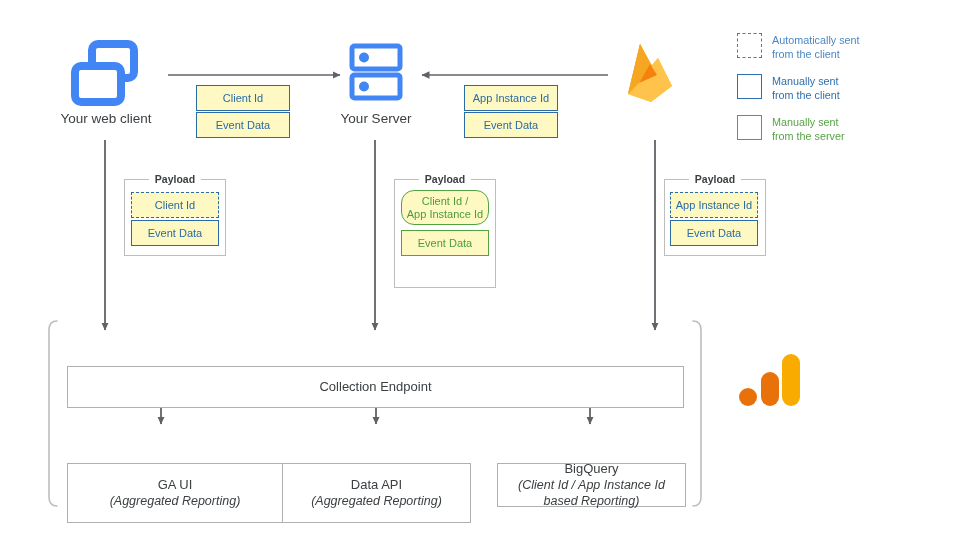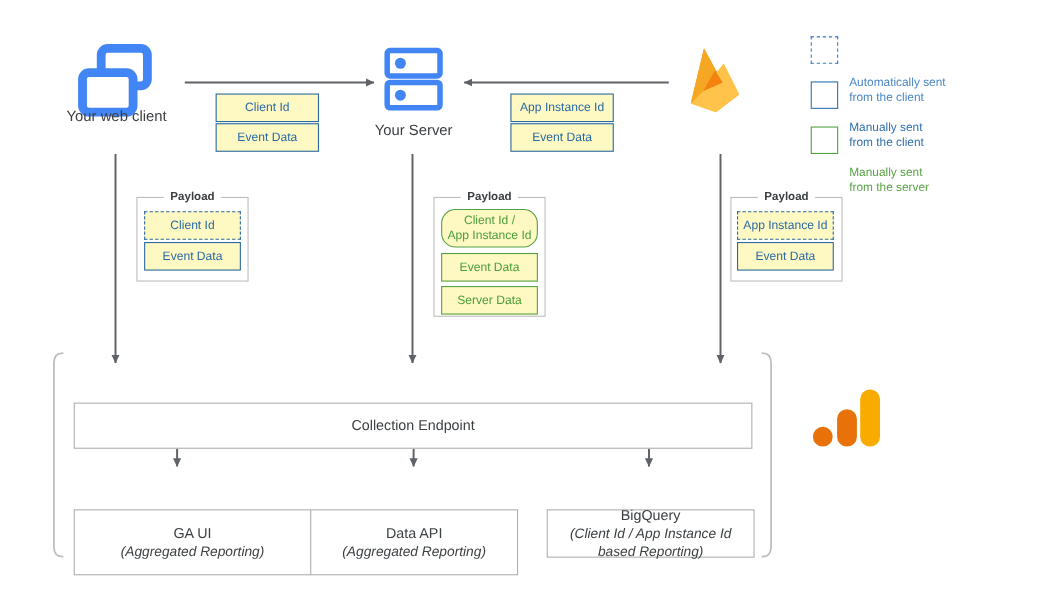--- a/index.html
+++ b/index.html
@@ -57,21 +57,21 @@
     margin-top:33px;
   }
   .obox .sub{font-style:italic;font-size:12.5px;}
 
   
   .legend-row{position:absolute;display:flex;align-items:flex-start;}
   .legend-swatch{
     box-sizing:border-box;width:25px;height:25px;background:#fff;flex:none;
   }
   .legend-text{
-    margin-left:10px;font-size:10.8px;line-height:1.33;white-space:nowrap;margin-top:35px;
+    margin-left:10px;font-size:10.8px;line-height:1.33;white-space:nowrap;
   }
   .sw-dash-blue{border:1.5px dashed #3a7bbf;}
   .sw-blue{border:1.5px solid #2f6fb0;}
   .sw-green{border:1.5px solid #55a244;}
   .tx-lblue{color:#4a87c4;}
   .tx-blue{color:#2f6fb0;}
   .tx-green{color:#57a346;}
 
   .ga-label{
     position:absolute;text-align:center;font-size:13px;
@@ -107,21 +107,21 @@
 
     <path d="M693,321 Q701,321 701,330 L701,497 Q701,506 693,506" fill="none" stroke="#bdbdbd" stroke-width="1.6" stroke-linecap="round"></path>
   </svg>
 
   <div class="abs" style="left:71px;top:40px;">
     <svg width="68" height="66" style="position:static;">
       <rect x="21" y="4" width="42" height="34" rx="6" fill="none" stroke="#4285f4" stroke-width="8"></rect>
       <rect x="4" y="26" width="46" height="36" rx="6" fill="#fff" stroke="#4285f4" stroke-width="8"></rect>
     </svg>
   </div>
-  <div class="abs node-label" style="left:0px;top:98px;width:212px;">Your web client</div>
+  <div class="abs node-label" style="left:0px;top:111px;width:212px;">Your web client</div>
 
   <div class="abs" style="left:349px;top:44px;">
     <svg width="54" height="58" style="position:static;">
       <rect x="3" y="2" width="48" height="23" rx="2.5" fill="none" stroke="#4285f4" stroke-width="5"></rect>
       <circle cx="15" cy="13.5" r="5" fill="#4285f4"></circle>
       <rect x="3" y="31" width="48" height="23" rx="2.5" fill="none" stroke="#4285f4" stroke-width="5"></rect>
       <circle cx="15" cy="42.5" r="5" fill="#4285f4"></circle>
     </svg>
   </div>
   <div class="abs node-label" style="left:270px;top:111px;width:212px;">Your Server</div>
@@ -148,21 +148,20 @@
   <div class="abs payload" style="left:124px;top:179px;width:102px;height:77px;"></div>
   <div class="payload-title" style="left:175px;top:179px;">Payload</div>
   <div class="abs chip blue-dash" style="left:131px;top:192px;width:88px;height:26px;">Client Id</div>
   <div class="abs chip blue" style="left:131px;top:220px;width:88px;height:26px;">Event Data</div>
 
   <div class="abs payload" style="left:394px;top:179px;width:102px;height:109px;"></div>
   <div class="payload-title" style="left:445px;top:179px;">Payload</div>
   <div class="abs chip green" style="left:401px;top:190px;width:88px;height:35px;white-space:pre-line;border-radius:13px;">Client Id /
 App Instance Id</div>
   <div class="abs chip green" style="left:401px;top:230px;width:88px;height:26px;">Event Data</div>
-  <div class="abs chip green" style="left:401px;top:260px;width:88px;height:26px;">Server Data</div>
 
   <div class="abs payload" style="left:664px;top:179px;width:102px;height:77px;"></div>
   <div class="payload-title" style="left:715px;top:179px;">Payload</div>
   <div class="abs chip blue-dash" style="left:670px;top:192px;width:88px;height:26px;">App Instance Id</div>
   <div class="abs chip blue" style="left:670px;top:220px;width:88px;height:26px;">Event Data</div>
 
   <div class="abs obox" style="left:67px;top:333px;width:617px;height:42px;">
     <div>Collection Endpoint</div>
   </div>
 

